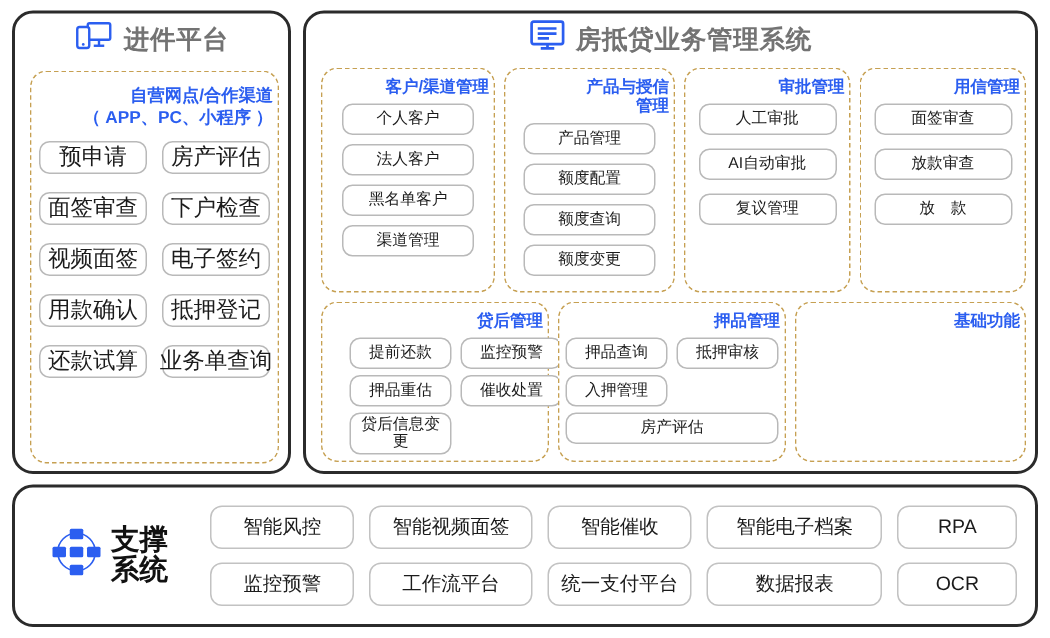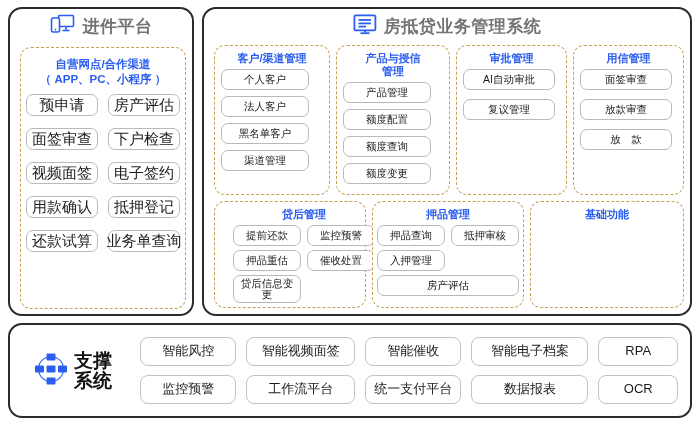--- a/index.html
+++ b/index.html
@@ -38,21 +38,21 @@
 
   
   .group{
     border:1.4px dashed #c6a052;
     border-radius:11px;
     box-sizing:border-box;
     position:absolute;
     background:#fff;
   }
   .group-title{
-    text-align:center;
+    text-align:right;
     color:#2b5ef0;
     font-weight:bold;
     font-size:11px;
     line-height:13px;
     margin-top:6px;
     margin-bottom:4px;
     padding:0 3px;
   }
   .group-title.two{font-size:11px;}
 
@@ -101,21 +101,21 @@
   #g-cust {left:10px; top:36px;  width:116px;height:150px;}
   #g-prod {left:132px;top:36px;  width:114px;height:150px;}
   #g-appr {left:252px;top:36px;  width:111px;height:150px;}
   #g-credit{left:369px;top:36px; width:111px;height:150px;}
   
   #g-post {left:10px; top:192px; width:152px;height:107px;padding-left:28px;}
   #g-coll {left:168px;top:192px; width:152px;height:107px;}
   #g-base {left:326px;top:192px; width:154px;height:107px;}
 
   #g-cust .btns,#g-prod .btns,#g-appr .btns,#g-credit .btns{
-    flex-direction:column;align-items:flex-start;gap:6px;
+    flex-direction:column;align-items:center;gap:6px;
   }
   #g-cust .btn,#g-prod .btn,#g-appr .btn,#g-credit .btn{width:88px;}
   #g-appr .btn,#g-credit .btn{width:92px;}
   #g-appr .btns,#g-credit .btns{gap:9px;}
 
   #g-post .btns,#g-coll .btns,#g-base .btns{
     display:grid;grid-template-columns:68px 68px;gap:4px 6px;justify-content:center;
   }
   #g-coll .btns .span2{grid-column:1 / span 2;width:100%;}
 
@@ -212,20 +212,21 @@
       <div class="btn">产品管理</div>
       <div class="btn">额度配置</div>
       <div class="btn">额度查询</div>
       <div class="btn">额度变更</div>
     </div>
   </div>
 
   <div class="group core-g" id="g-appr">
     <div class="group-title">审批管理</div>
     <div class="btns">
+      <div class="btn">人工审批</div>
       <div class="btn">AI自动审批</div>
       <div class="btn">复议管理</div>
     </div>
   </div>
 
   <div class="group core-g" id="g-credit">
     <div class="group-title">用信管理</div>
     <div class="btns">
       <div class="btn">面签审查</div>
       <div class="btn">放款审查</div>

